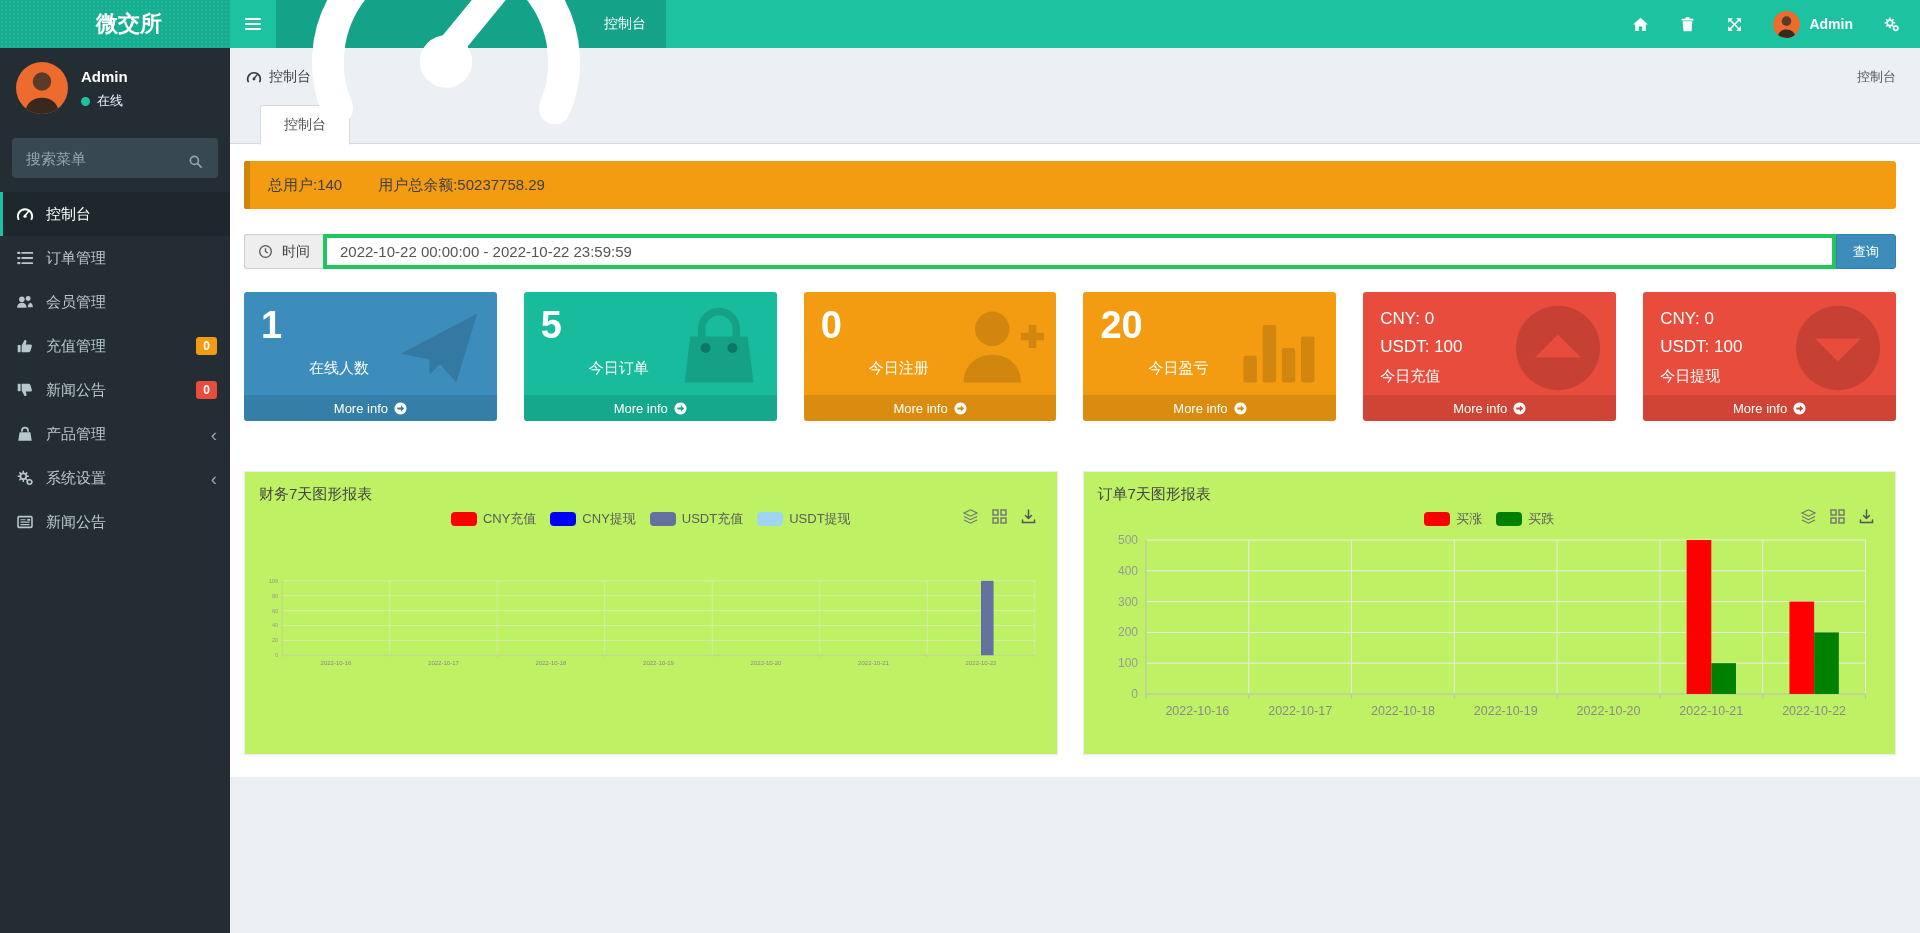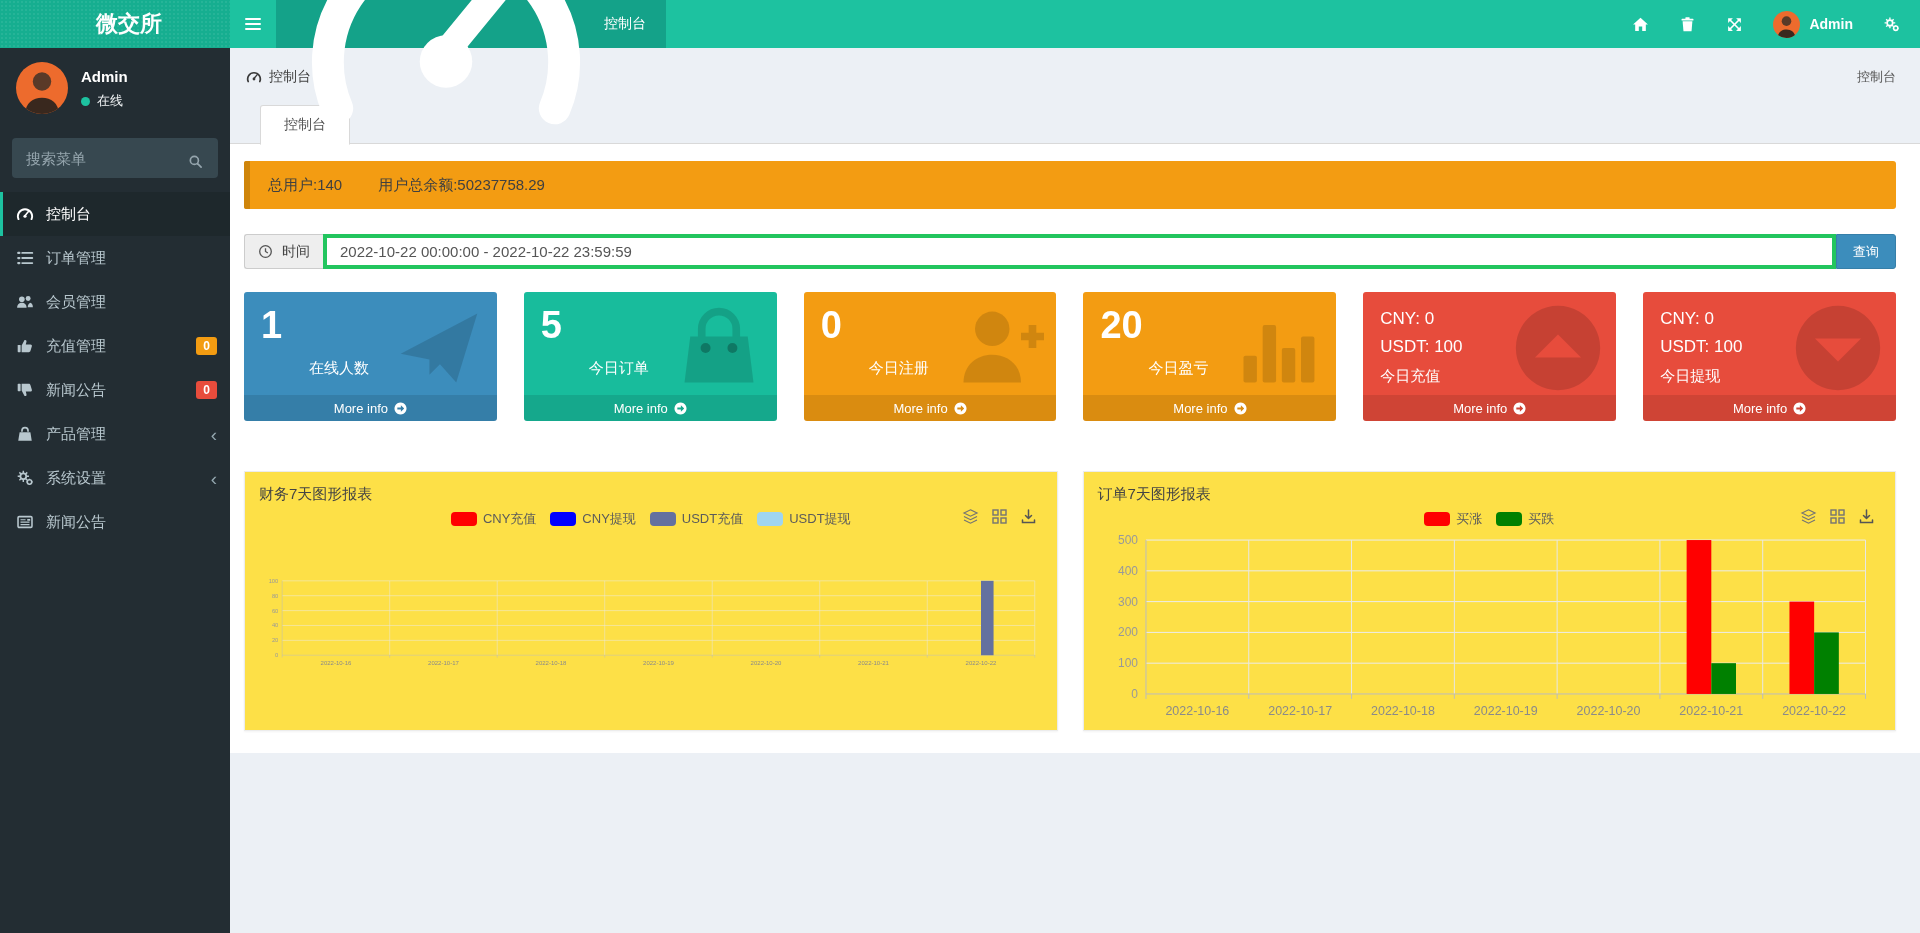--- a/index.html
+++ b/index.html
@@ -61,21 +61,21 @@
   .ib-body { position:relative; z-index:2; padding:13px 17px; }
   .ib-number { font-size:38px; font-weight:bold; line-height:1.1; }
   .ib-label { font-size:15px; margin-top:12px;margin-left:48px; }
   .ib-line { font-size:17px; line-height:1.65; }
   .ib-label2 { font-size:15px; margin-top:6px; }
   .ib-icon { position:absolute; z-index:1; right:12px; top:10px; width:92px; height:92px; color:rgba(0,0,0,0.14); }
   .ib-icon svg { width:100%; height:100%; }
   .ib-footer { position:absolute; z-index:3; left:0; right:0; bottom:0; height:26px; background:rgba(0,0,0,0.1); color:#fff; font-size:13px; display:flex; align-items:center; justify-content:center; gap:6px; cursor:pointer; }
   
   .charts { margin-top:50px; display:flex; gap:25px; }
-  .chart-card { flex:1; background:#fde047; border:1px solid #ececec; box-shadow:0 1px 2px rgba(0,0,0,0.05); padding:13px 14px 0; }
+  .chart-card { flex:1; background:#bef264; border:1px solid #ececec; box-shadow:0 1px 2px rgba(0,0,0,0.05); padding:13px 14px 24px; }
   .chart-title { font-size:15px; color:#444; }
   .chart-area { position:relative; height:222px; margin-top:4px; }
   .legend-row { position:absolute; top:2px; left:0; right:0; display:flex; justify-content:center; gap:14px; z-index:2; }
   .legend-item { display:flex; align-items:center; gap:6px; font-size:13px; color:#5b5b5b; cursor:pointer; }
   .legend-swatch { width:26px; height:14px; border-radius:4px; display:inline-block; }
   .toolbox { position:absolute; top:0; right:6px; display:flex; gap:12px; z-index:3; color:#737373; }
   .toolbox .tbx { width:17px; height:17px; cursor:pointer; }
   .plot-svg { position:absolute; left:0; top:0; width:100%; height:100%; }
   svg { display:block; }
 </style>

